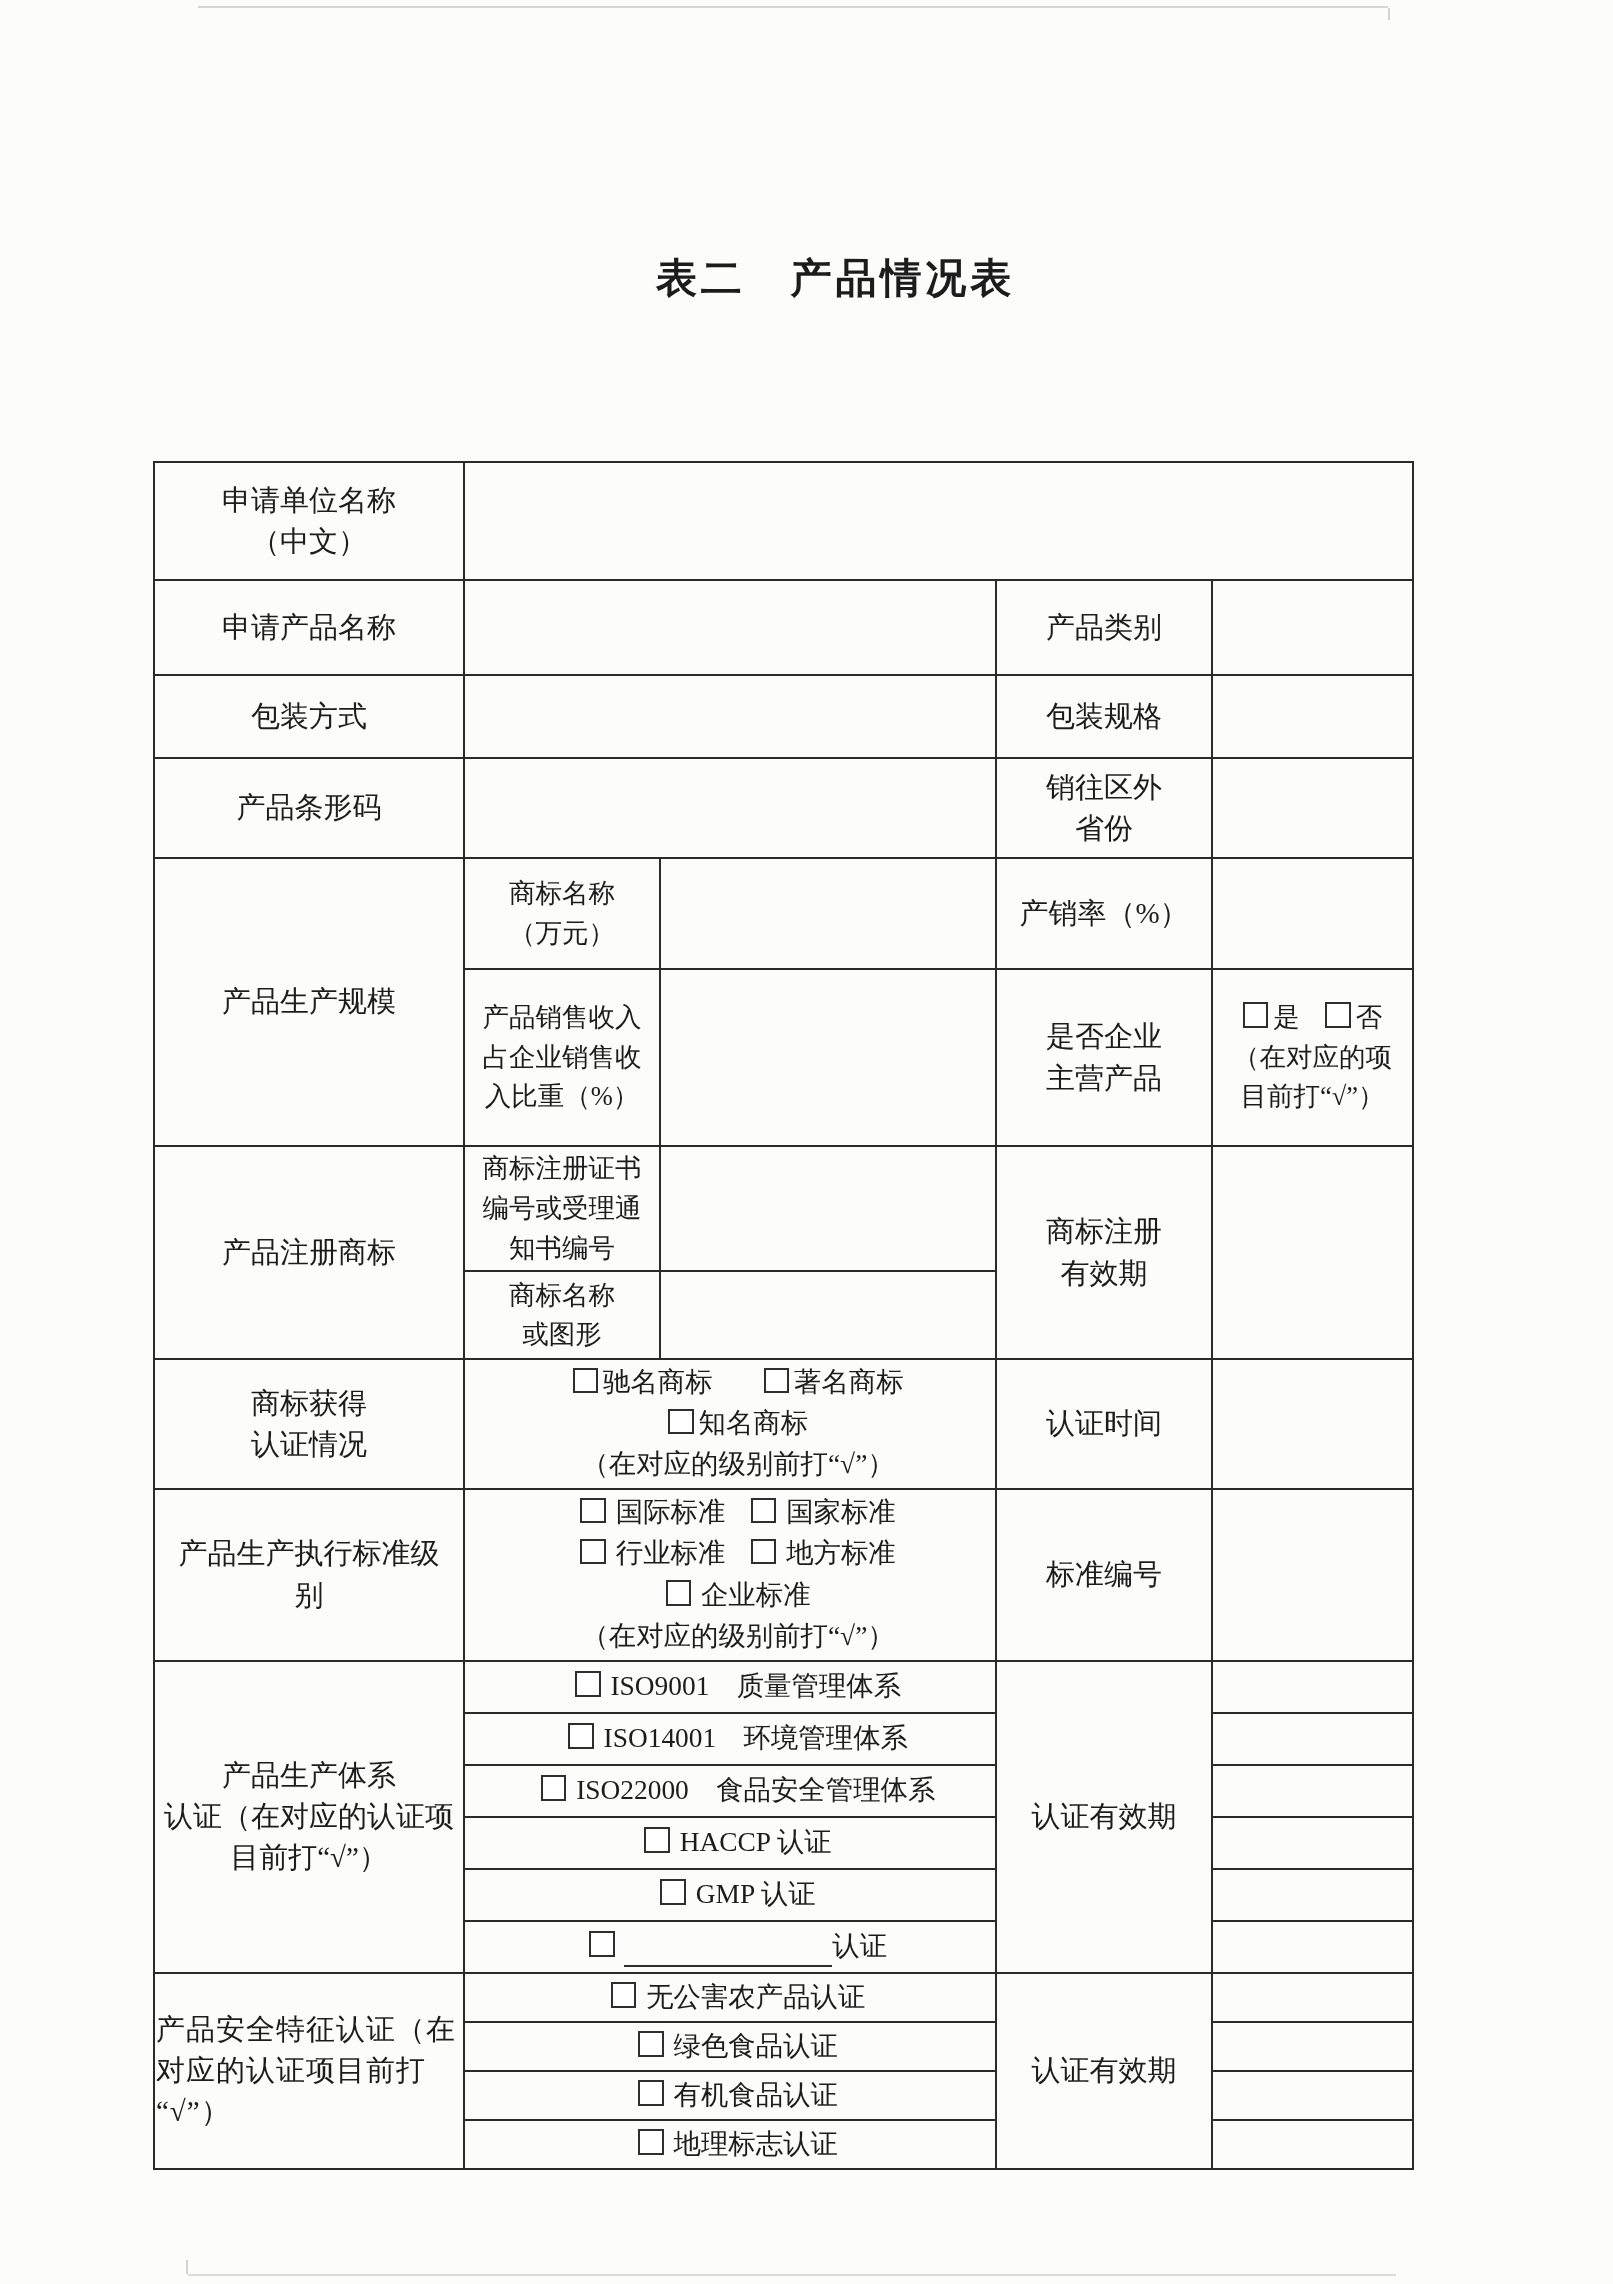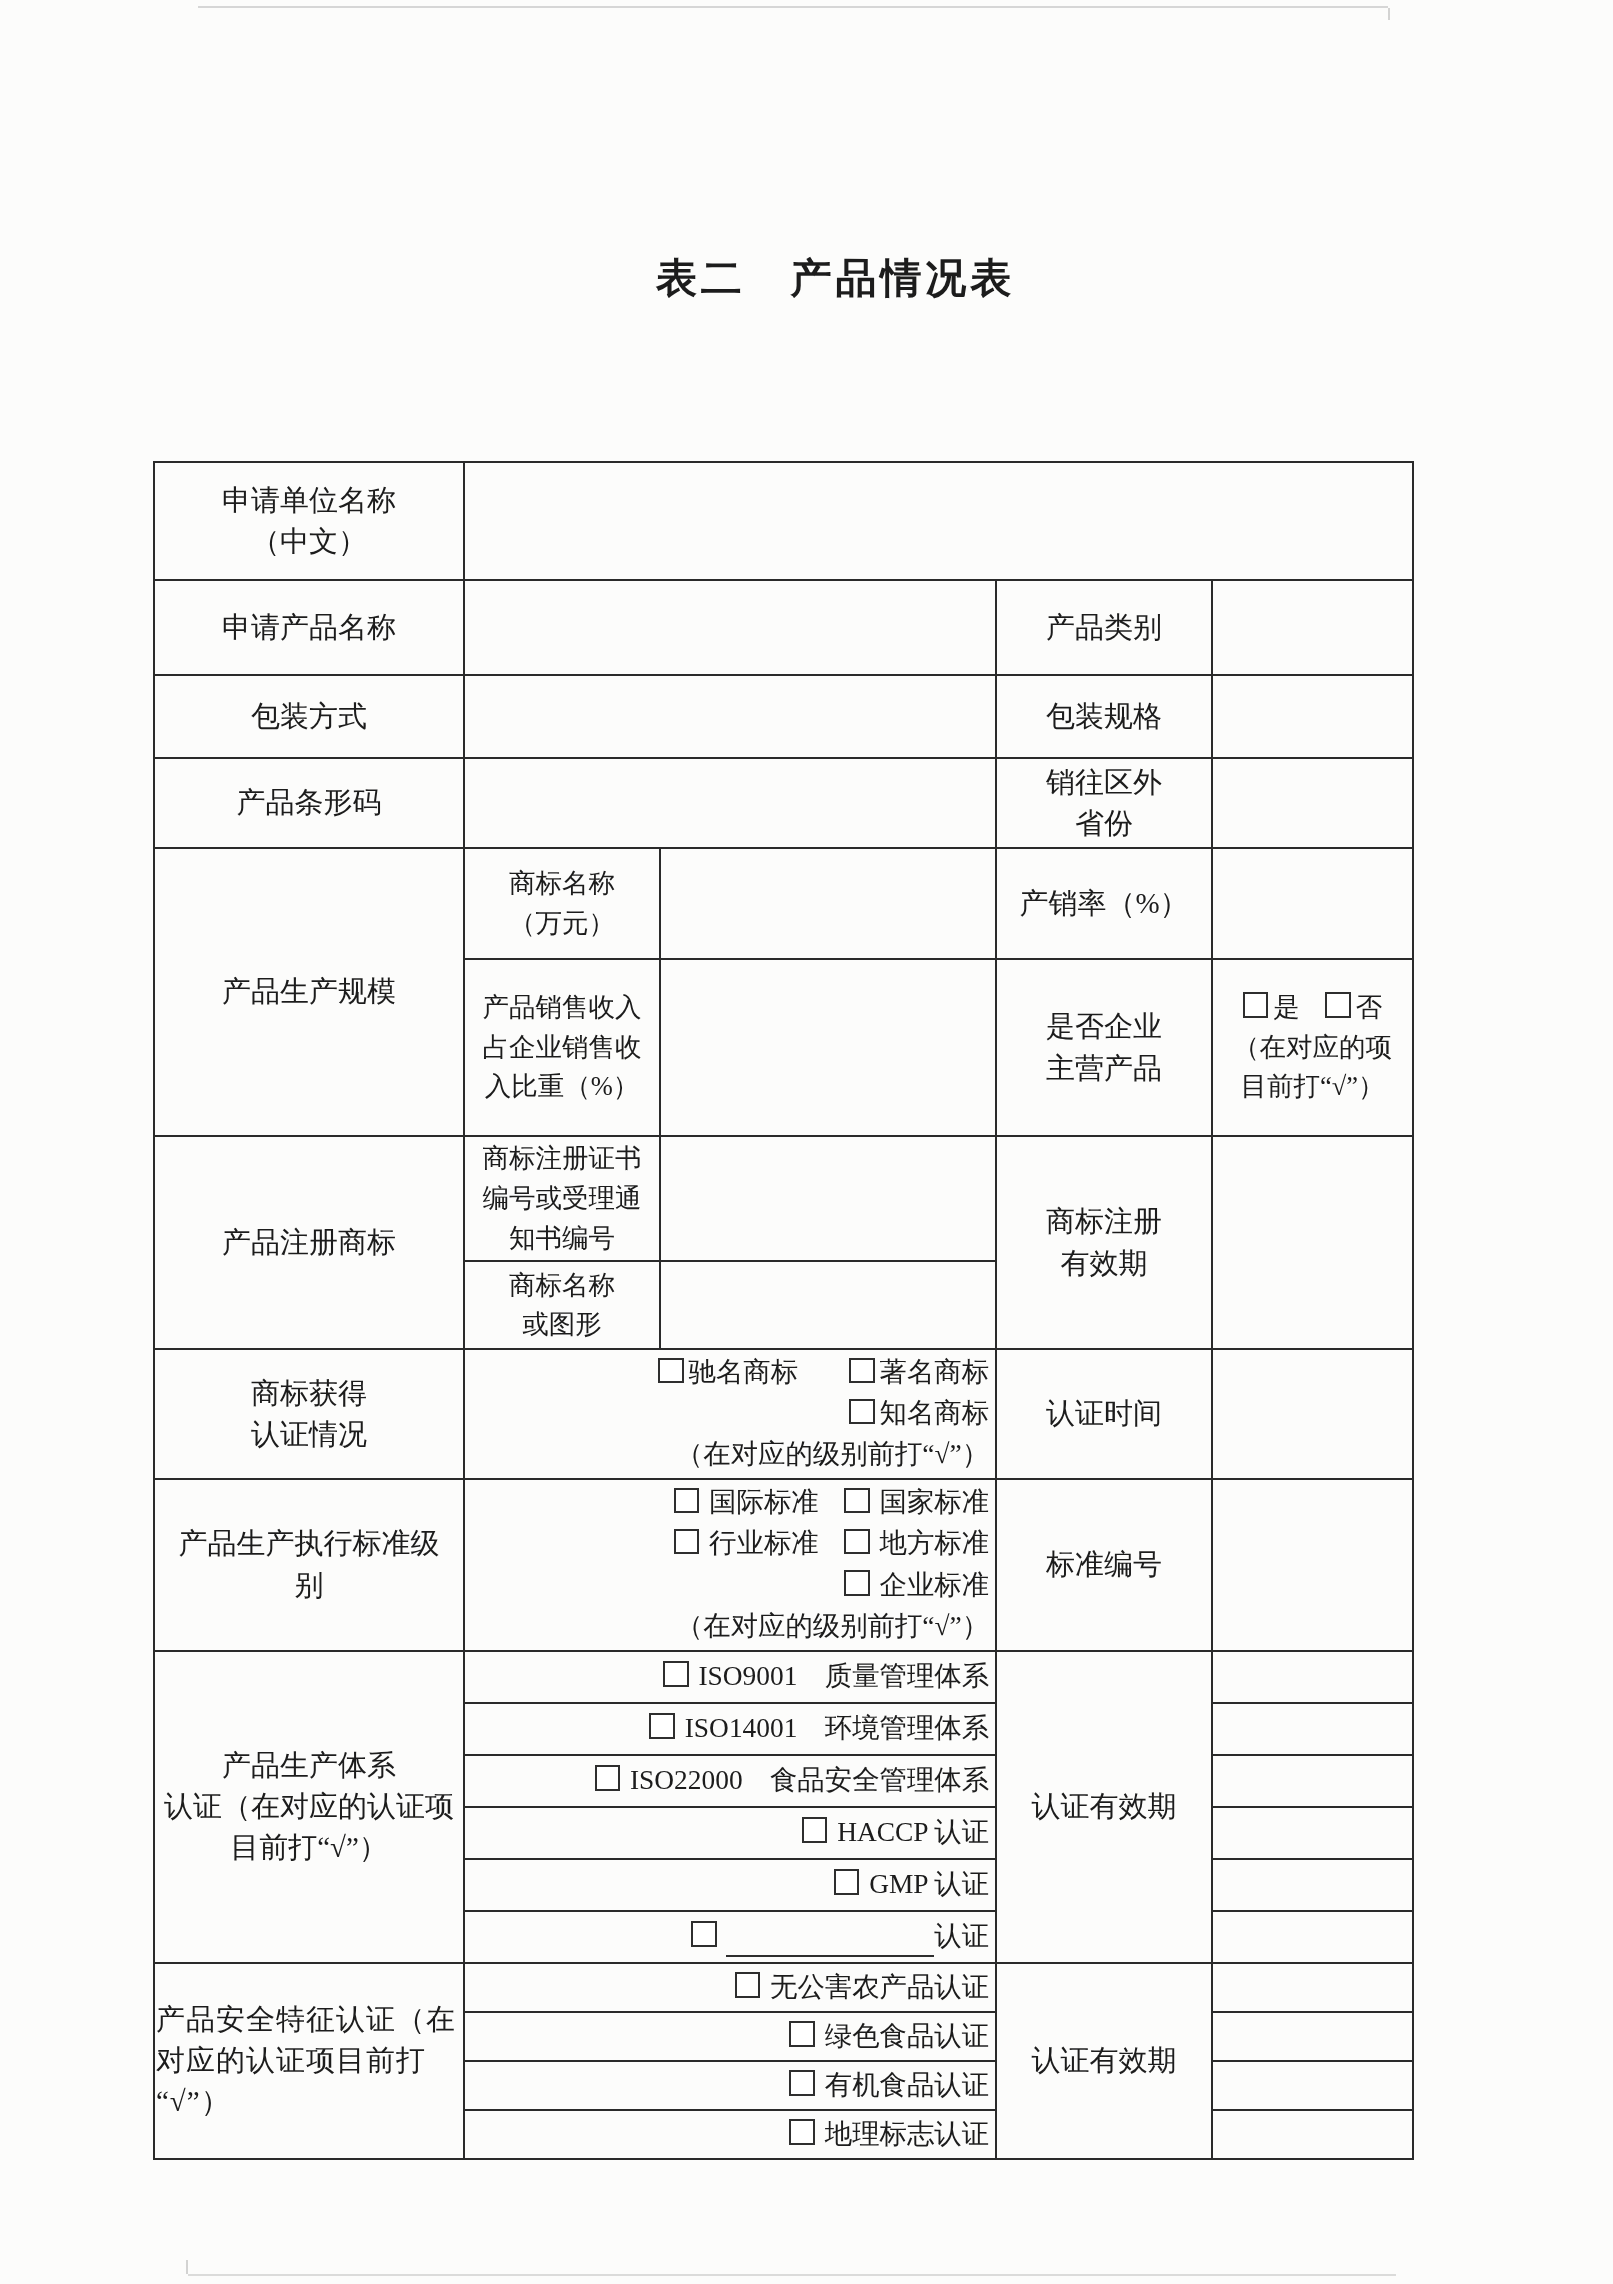--- a/index.html
+++ b/index.html
@@ -25,21 +25,21 @@
   }
   td {
     border:2px solid #2a2a2a;
     padding:2px 5.9px;
     text-align:center; vertical-align:middle;
     font-size:29px; line-height:1.42;
     overflow:hidden;
     background:transparent;
   }
   td.optcell {
-    text-align:right; padding-left:22px; font-size:27.4px; line-height:1.5;
+    text-align:center; padding-left:22px; font-size:27.4px; line-height:1.5;
   }
   td.leftnote { text-align:left; padding-left:1px; letter-spacing:1px; }
   td.small { font-size:26.5px; line-height:1.5; }
   .cb {
     display:inline-block; width:21.6px; height:21.6px;
     border:2px solid #2e2e2e; background:#ffffff;
     vertical-align:-2px; margin-right:9.8px;
   }
   .cb.tight { margin-right:4.9px; }
   .gap { display:inline-block; width:51px; }
@@ -91,21 +91,21 @@
     <td></td>
   </tr>
 
   <tr style="height:83px">
     <td>包装方式</td>
     <td colspan="2"></td>
     <td>包装规格</td>
     <td></td>
   </tr>
 
-  <tr style="height:90px">
+  <tr style="height:100px">
     <td>产品条形码</td>
     <td colspan="2"></td>
     <td>
       <div>销往区外</div>
       <div>省份</div>
     </td>
     <td></td>
   </tr>
 
   <tr style="height:111px">

